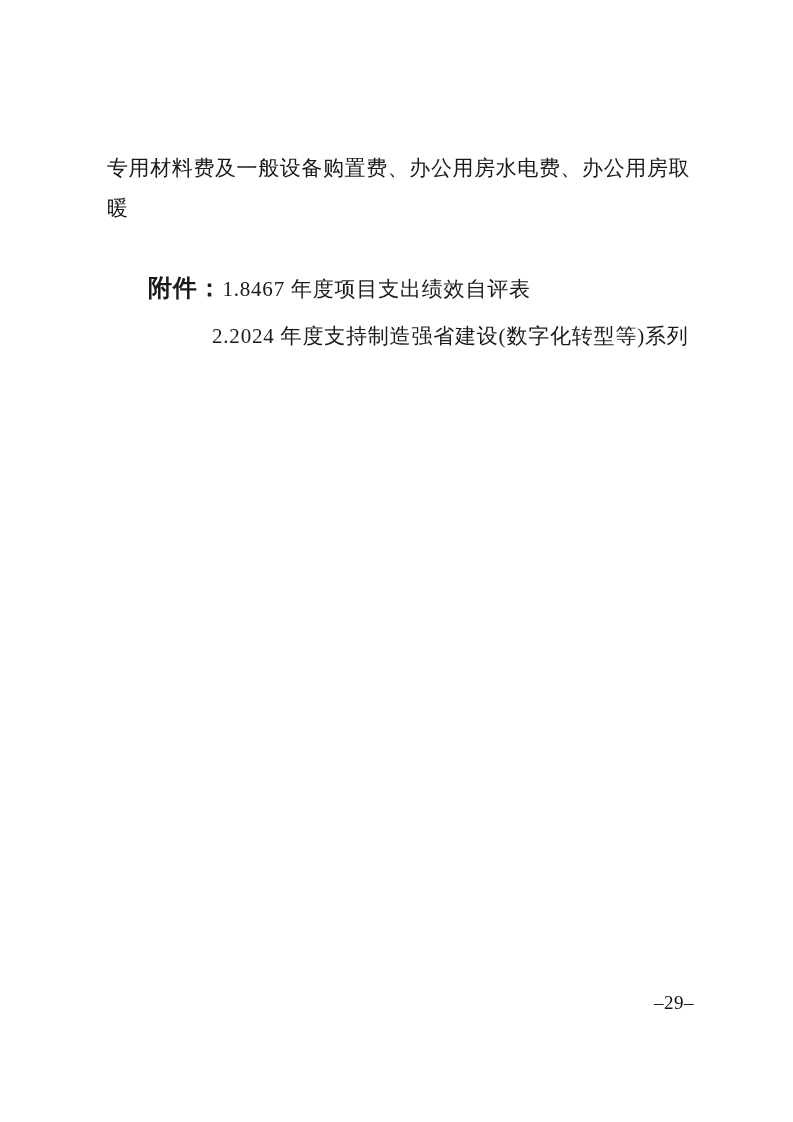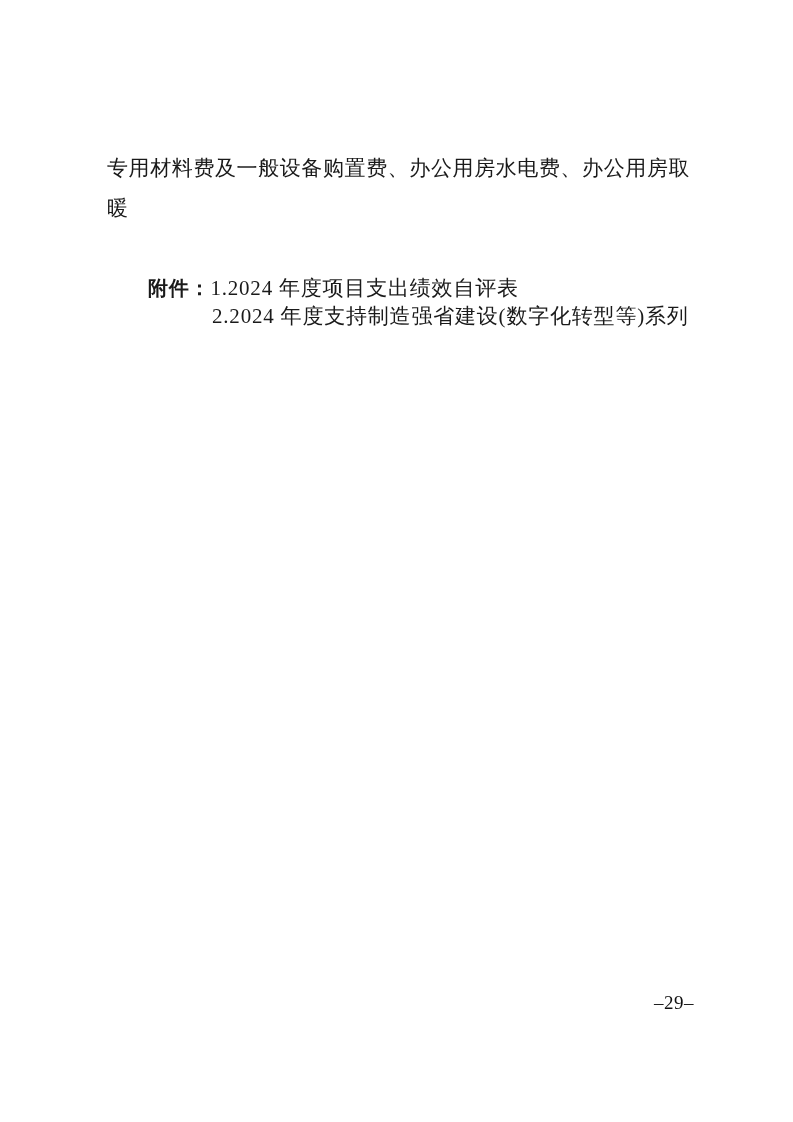--- a/index.html
+++ b/index.html
@@ -28,26 +28,26 @@
     width: 583px;
     white-space: normal;
     text-align: justify;
     text-align-last: justify;
     text-justify: inter-character;
     letter-spacing: 0.5px;
   }
   .para-line-1 { top: 148px; }
   .para-line-2 { top: 188px; }
   .attach-line-1 { top: 268px; left: 148px; }
-  .attach-line-2 { top: 296px; left: 212px; }
+  .attach-line-2 { top: 316px; left: 212px; }
   .attach-line-3 { top: 348px; left: 107px; }
   .hei-bold {
     font-family: "Liberation Sans", "DejaVu Sans", sans-serif;
     font-weight: 700;
-    font-size: 20px;
+    font-size: 24px;
   }
   .page-number {
     position: absolute;
     top: 991px;
     left: 638px;
     width: 72px;
     text-align: center;
     font-size: 19px;
     line-height: 24px;
     letter-spacing: 0.5px;
@@ -56,21 +56,21 @@
 </style>
 </head>
 <body>
 
 <div class="doc-page">
 
   <div class="line para-line para-line-1">专用材料费及一般设备购置费、办公用房水电费、办公用房取暖</div>
 
 
   <div class="line attach-line-1">
-    <span class="hei-bold">附件：</span><span>1.2024 年度项目支出绩效自评表</span>
+    <span class="hei-bold">附件：</span><span>1.8467 年度项目支出绩效自评表</span>
   </div>
 
   <div class="line attach-line-2">2.2024 年度支持制造强省建设(数字化转型等)系列</div>
 
 
   <div class="page-number">–29–</div>
 
 </div>
 
 </body></html>

